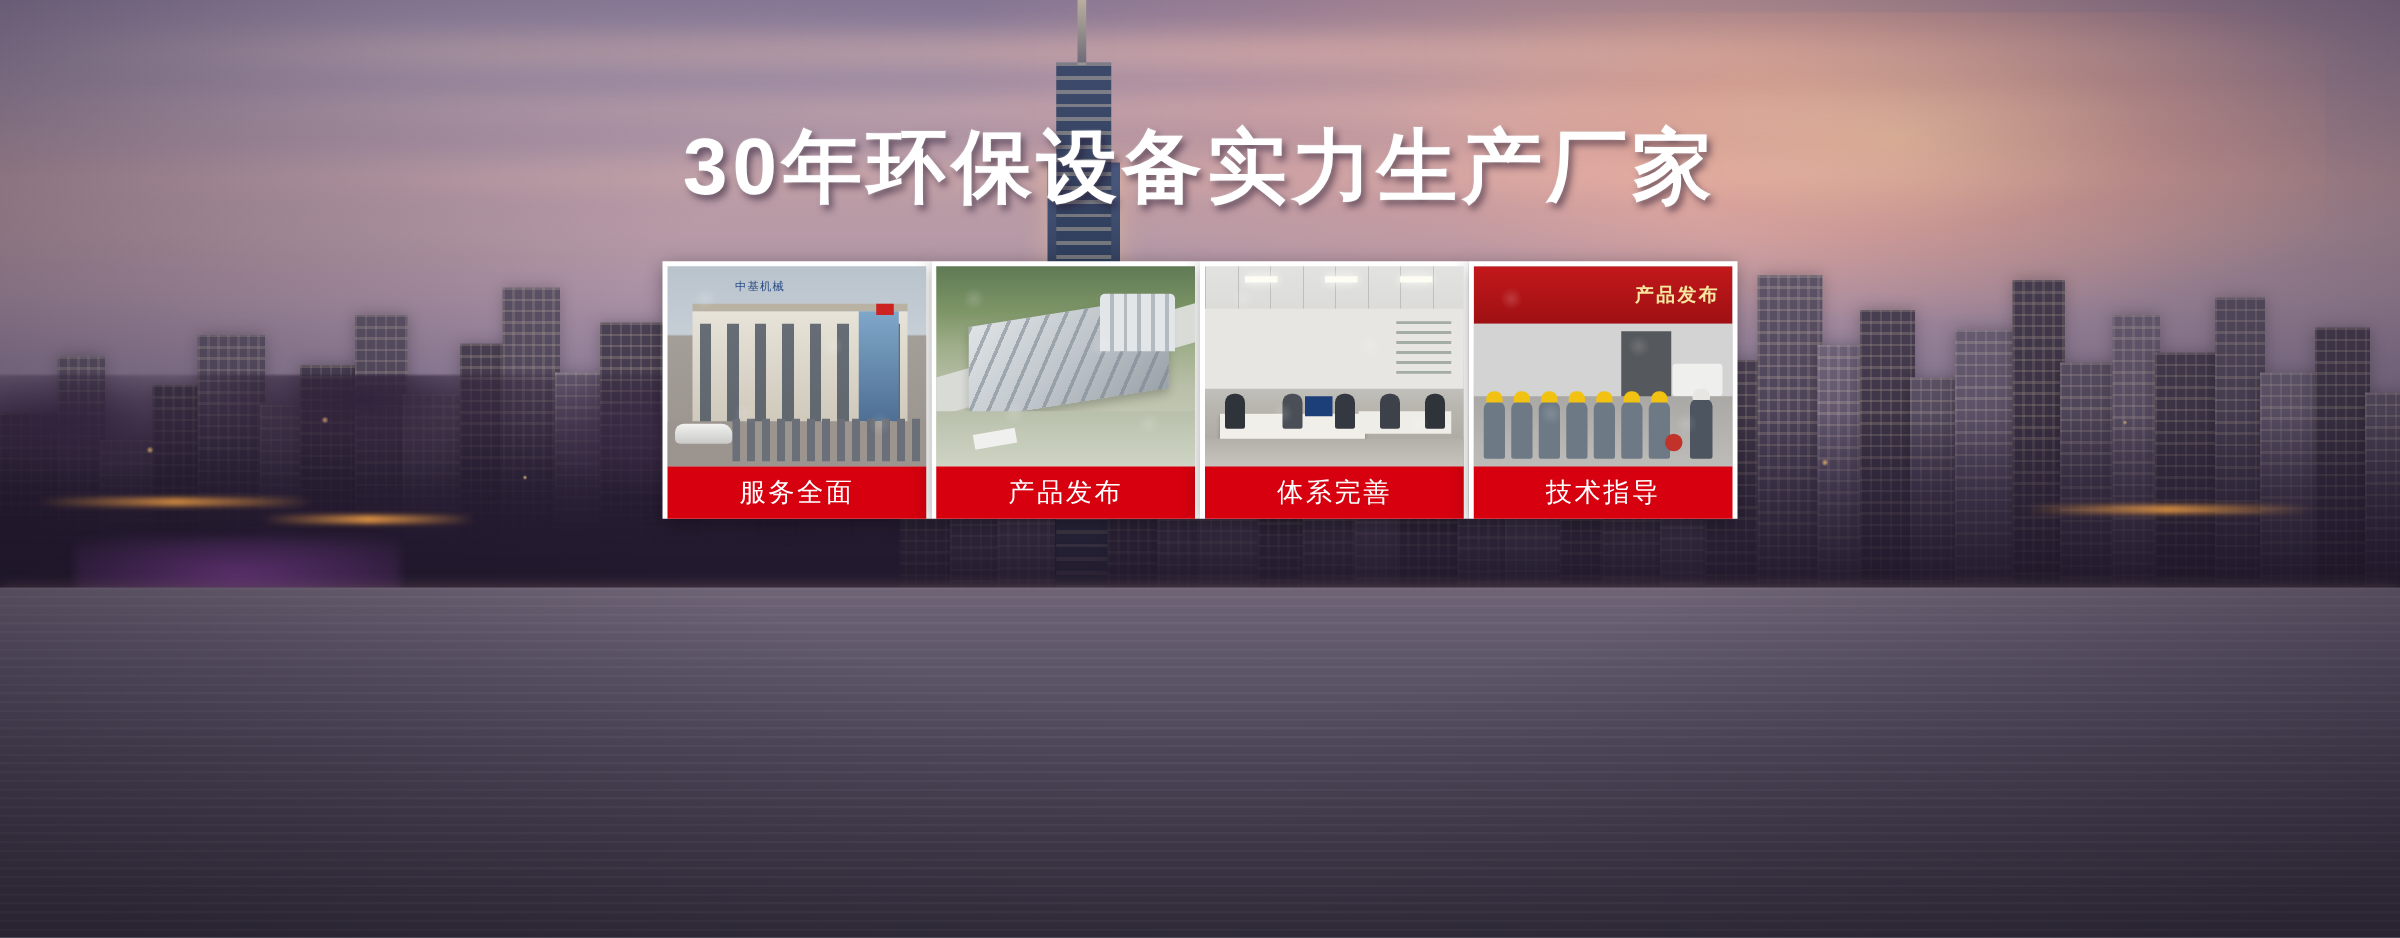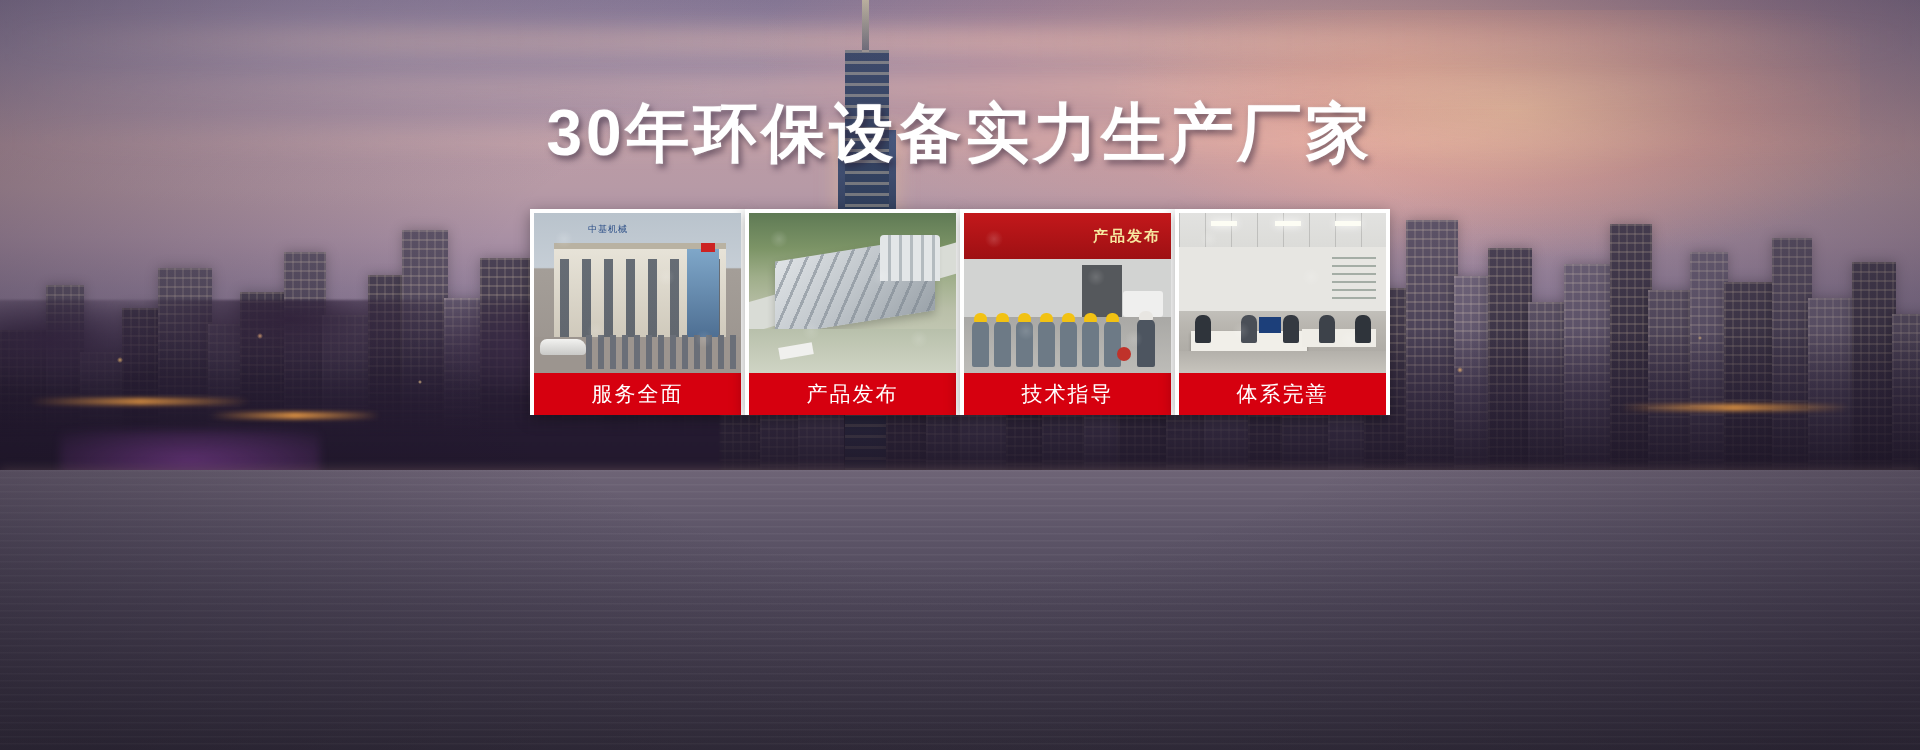--- a/index.html
+++ b/index.html
@@ -406,55 +406,55 @@
           <div class="road"></div>
           <div class="plant"></div>
           <div class="silos"></div>
           <div class="yard"></div>
           <div class="truck"></div>
         </div>
         <div class="card-label">产品发布</div>
       </div>
 
       <div class="card">
-        <div class="card-photo p4">
-          <div class="redbanner">产品发布</div>
-          <div class="wallface"></div>
-          <div class="door"></div>
-          <div class="truckw"></div>
-          <div class="ground4"></div>
-          <div class="worker w1"></div>
-          <div class="worker w2"></div>
-          <div class="worker w3"></div>
-          <div class="worker w4"></div>
-          <div class="worker w5"></div>
-          <div class="worker w6"></div>
-          <div class="worker w7"></div>
-          <div class="lead"></div>
-          <div class="reddrum"></div>
-        </div>
-        <div class="card-label">技术指导</div>
-      </div>
-
-      <div class="card">
         <div class="card-photo p3">
           <div class="ceiling"></div>
           <div class="lamp l1"></div>
           <div class="lamp l2"></div>
           <div class="lamp l3"></div>
           <div class="wall"></div>
           <div class="window"></div>
           <div class="desk"></div>
           <div class="desk2"></div>
           <div class="monitor"></div>
           <div class="person a"></div>
           <div class="person b"></div>
           <div class="person c"></div>
           <div class="person d"></div>
           <div class="person e"></div>
           <div class="floor"></div>
         </div>
         <div class="card-label">体系完善</div>
       </div>
 
+      <div class="card">
+        <div class="card-photo p4">
+          <div class="redbanner">产品发布</div>
+          <div class="wallface"></div>
+          <div class="door"></div>
+          <div class="truckw"></div>
+          <div class="ground4"></div>
+          <div class="worker w1"></div>
+          <div class="worker w2"></div>
+          <div class="worker w3"></div>
+          <div class="worker w4"></div>
+          <div class="worker w5"></div>
+          <div class="worker w6"></div>
+          <div class="worker w7"></div>
+          <div class="lead"></div>
+          <div class="reddrum"></div>
+        </div>
+        <div class="card-label">技术指导</div>
+      </div>
+
     </div>
   </div>
 </div>
 
 </body></html>

